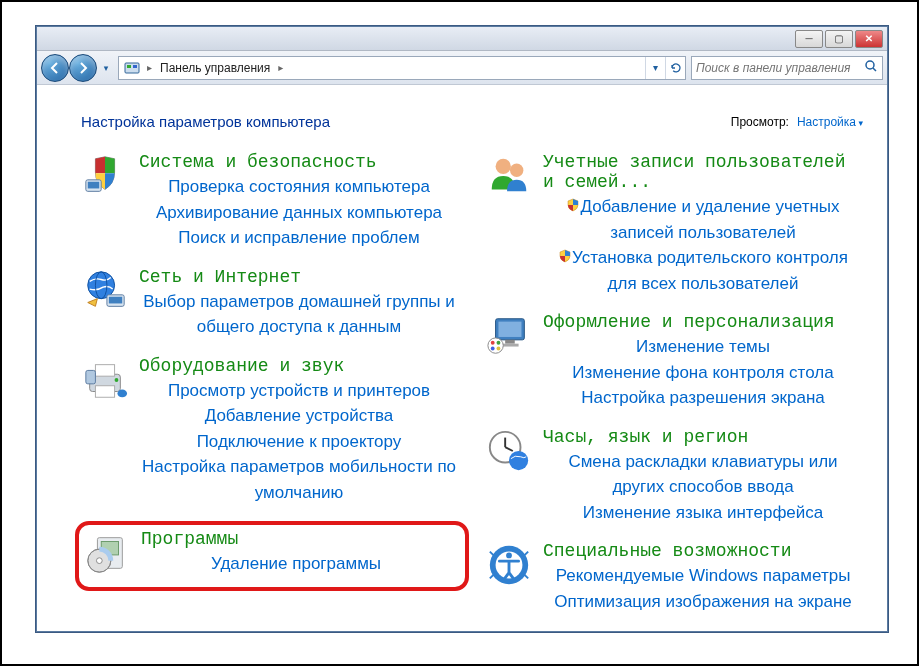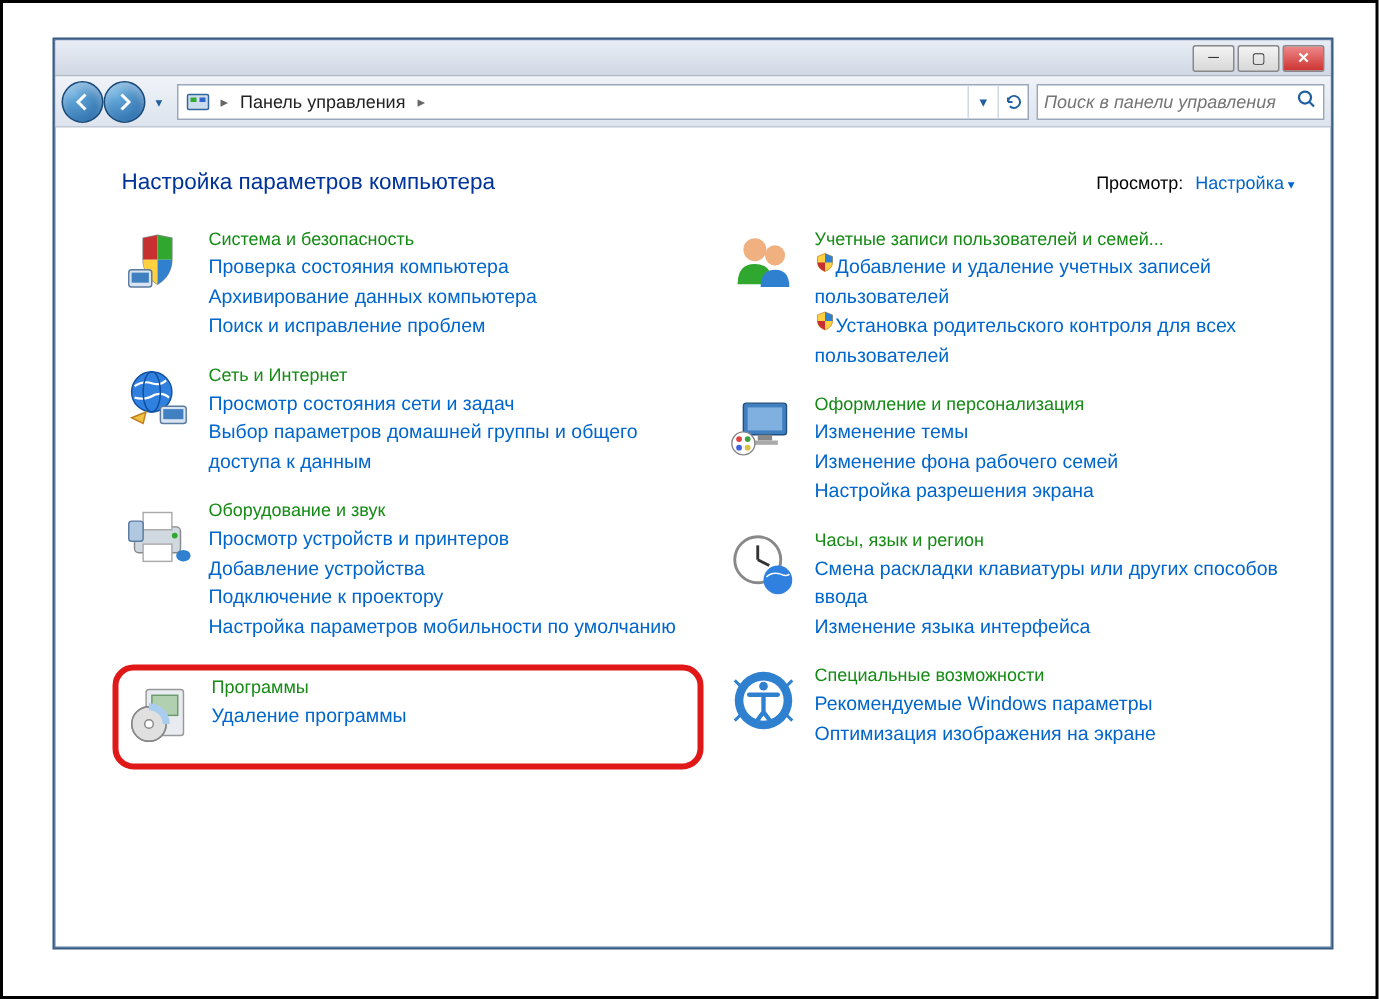--- a/index.html
+++ b/index.html
@@ -177,30 +177,32 @@
   height: 48px;
   flex-shrink: 0;
   display: flex;
   align-items: center;
   justify-content: center;
 }
 .cat-icon svg { width: 46px; height: 46px; }
 .cat-body { flex: 1; padding-top: 0; }
 .cat-title {
   color: #158a15;
-  font-size: 12px;
+  font-size: 18px;
   margin-bottom: 2px;
   cursor: pointer;
+  font-family: Liberation Mono, monospace;
 }
 .cat-links a {
   display: block;
   color: #0066cc;
   text-decoration: none;
-  font-size: 13px;
+  font-size: 17px;
   line-height: 1.5;
+  text-align: center;
 }
 .shield-link {
   display: flex;
   align-items: flex-start;
   gap: 3px;
 }
 .shield-ic {
   width: 14px;
   height: 14px;
   flex-shrink: 0;
@@ -303,21 +305,20 @@
                 <ellipse cx="20" cy="18" rx="6" ry="14" fill="none" stroke="#1050a0"></ellipse>
                 <circle cx="20" cy="18" r="14" fill="none" stroke="#1050a0"></circle>
                 <rect x="26" y="28" width="18" height="12" rx="2" fill="#d8e4f0" stroke="#5a7aa0"></rect>
                 <rect x="28" y="30" width="14" height="7" fill="#4080c0"></rect>
                 <path d="M6 36 L16 32 L14 40 Z" fill="#f0c040" stroke="#c08020"></path>
               </svg>
             </div>
             <div class="cat-body">
               <div class="cat-title">Сеть и Интернет</div>
               <div class="cat-links">
-                <a href="#">Просмотр состояния сети и задач</a>
                 <a href="#">Выбор параметров домашней группы и общего доступа к данным</a>
               </div>
             </div>
           </div>
           <div class="cat">
             <div class="cat-icon">
               <svg viewBox="0 0 48 48">
                 <rect x="8" y="18" width="32" height="18" rx="3" fill="#d0d8e0" stroke="#888"></rect>
                 <rect x="14" y="8" width="20" height="12" fill="#fff" stroke="#aaa"></rect>
                 <rect x="14" y="30" width="20" height="12" fill="#fff" stroke="#aaa"></rect>
@@ -392,21 +393,21 @@
                 <circle cx="7" cy="31" r="2" fill="#e04040"></circle>
                 <circle cx="13" cy="31" r="2" fill="#40a040"></circle>
                 <circle cx="7" cy="37" r="2" fill="#4060e0"></circle>
                 <circle cx="13" cy="37" r="2" fill="#e0c040"></circle>
               </svg>
             </div>
             <div class="cat-body">
               <div class="cat-title">Оформление и персонализация</div>
               <div class="cat-links">
                 <a href="#">Изменение темы</a>
-                <a href="#">Изменение фона рабочего семей</a>
+                <a href="#">Изменение фона контроля стола</a>
                 <a href="#">Настройка разрешения экрана</a>
               </div>
             </div>
           </div>
           <div class="cat">
             <div class="cat-icon">
               <svg viewBox="0 0 48 48">
                 <circle cx="20" cy="20" r="16" fill="#fff" stroke="#888" stroke-width="2"></circle>
                 <line x1="20" y1="20" x2="20" y2="10" stroke="#333" stroke-width="2"></line>
                 <line x1="20" y1="20" x2="28" y2="24" stroke="#333" stroke-width="2"></line>

